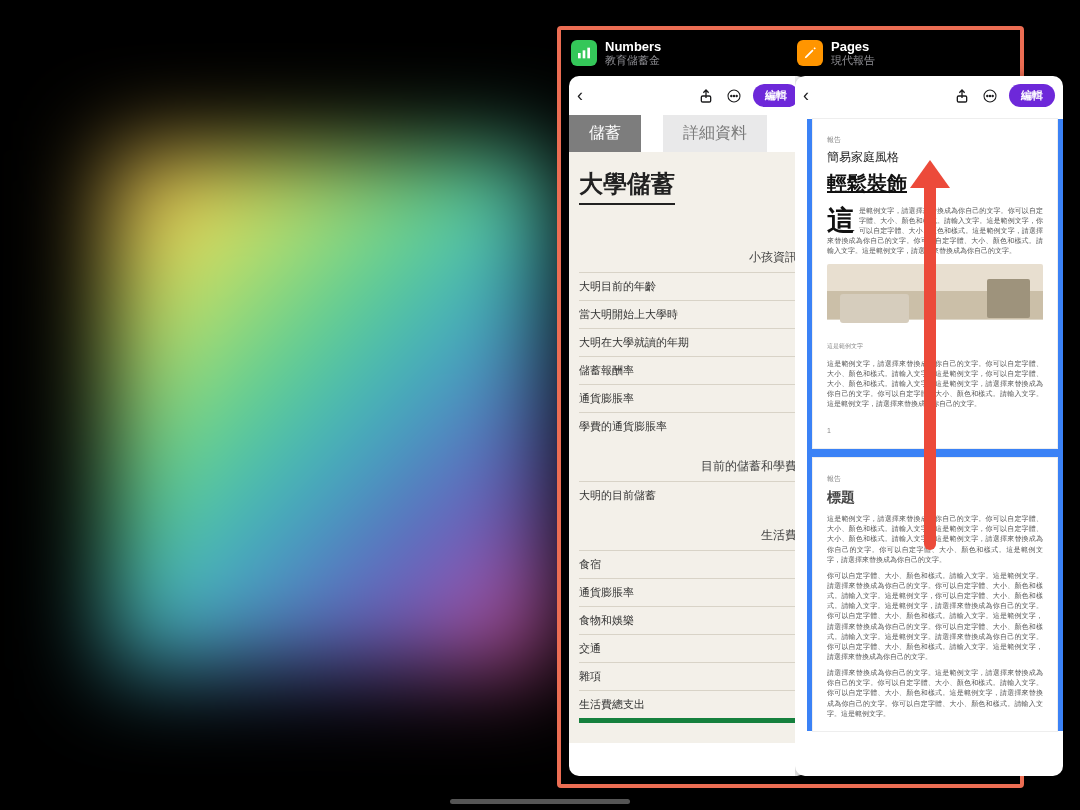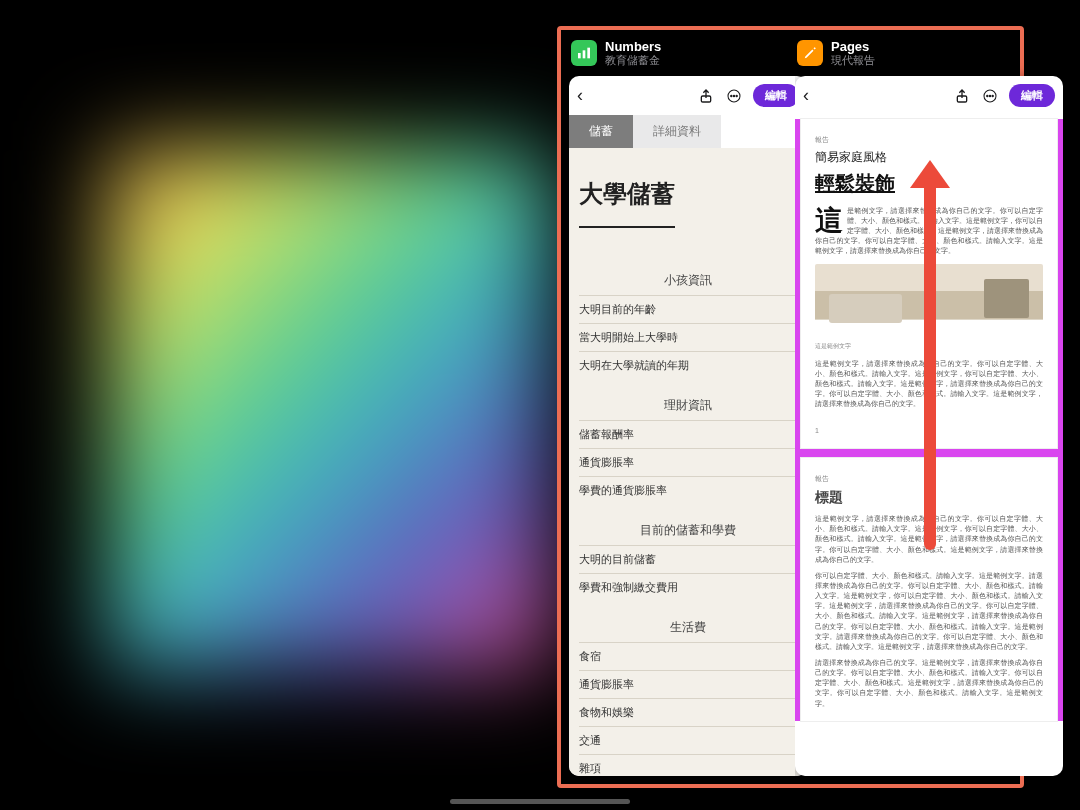--- a/index.html
+++ b/index.html
@@ -66,33 +66,33 @@
   }
 
   
   .tb { display:flex; align-items:center; justify-content:space-between; padding:8px 8px; }
   .tb-left, .tb-right { display:flex; align-items:center; gap:10px; }
   .back { font-size:18px; color:#1c1c1e; }
   .ico { width:18px; height:18px; color:#1c1c1e; display:flex;align-items:center;justify-content:center; }
   .pill { background:#6d28d9; color:#fff; font-size:11px; font-weight:600; padding:4px 12px; border-radius:999px; }
 
   
-  .tabs { display:flex; font-size:12px; }
+  .tabs { display:flex; font-size:16px; }
   .tab { flex: 0 0 auto; padding:8px 20px; text-align:center; }
   .tab.active { background:#7d7d7d; color:#fff; }
-  .tab.inactive { background:#e9e9ea; color:#7a7a7a; }
+  .tab.inactive { background:#e9e9ea; color:#7a7a7a;margin-left:22px; }
 
   .nb-body { background:#f3f0e9; padding: 8px 10px 20px; font-size:12px; color:#222; }
-  .nb-title { font-size:24px; font-weight:800; margin:22px 0 26px; border-bottom:2px solid #222; display:inline-block; padding-bottom:16px;}
-  .sect-h { text-align:center; font-size:12px; margin:18px 0 6px; color:#444; }
+  .nb-title { font-size:24px; font-weight:800; margin:8px 0 26px; border-bottom:2px solid #222; display:inline-block; padding-bottom:3px;}
+  .sect-h { text-align:right; font-size:12px; margin:18px 0 6px; color:#444; }
   .row { border-top:1px solid #d8d3c7; padding:6px 0; font-size:11px; color:#333; }
   .row:last-child { border-bottom:5px solid #15803d; }
 
   
-  .pg-body { background:#d946ef; padding: 0; }
+  .pg-body { background:#3b82f6; padding: 0; margin-left: 12px; }
   .page { background:#fff; margin:4px 6px 10px; padding:16px 14px 12px; font-size:7px; line-height:1.45; color:#555; box-shadow:0 0 0 1px #eee; }
   .page .corner { font-size:7px; color:#888; }
   .pg-sub { font-size:12px; color:#222; margin-top:4px;}
   .pg-h { font-size:20px; font-weight:800; color:#111; margin:2px 0 8px;text-decoration:underline; }
   .dropcap { float:left; font-size:28px; font-weight:800; line-height:.9; margin:2px 4px 0 0; color:#111;}
   .bodytext { font-size:7px; color:#555; text-align:justify; }
   .room { width:100%; height:72px; margin:8px 0 6px; border-radius:2px;
           background:
             linear-gradient(#e8dfd0,#e8dfd0) 0 0/100% 38% no-repeat,
             linear-gradient(#cbbfa8,#cbbfa8) 0 38%/100% 62% no-repeat; position:relative;}
@@ -166,28 +166,26 @@
       </div>
 
       <div class="nb-body">
         <div class="nb-title">大學儲蓄</div>
 
         <div class="sect-h">小孩資訊</div>
         <div class="row">大明目前的年齡</div>
         <div class="row">當大明開始上大學時</div>
         <div class="row">大明在大學就讀的年期</div>
 
-        <div class="sect-h">理財資訊</div>
         <div class="row">儲蓄報酬率</div>
         <div class="row">通貨膨脹率</div>
         <div class="row">學費的通貨膨脹率</div>
 
         <div class="sect-h">目前的儲蓄和學費</div>
         <div class="row">大明的目前儲蓄</div>
-        <div class="row">學費和強制繳交費用</div>
 
         <div class="sect-h">生活費</div>
         <div class="row">食宿</div>
         <div class="row">通貨膨脹率</div>
         <div class="row">食物和娛樂</div>
         <div class="row">交通</div>
         <div class="row">雜項</div>
         <div class="row">生活費總支出</div>
       </div>
     </div>

